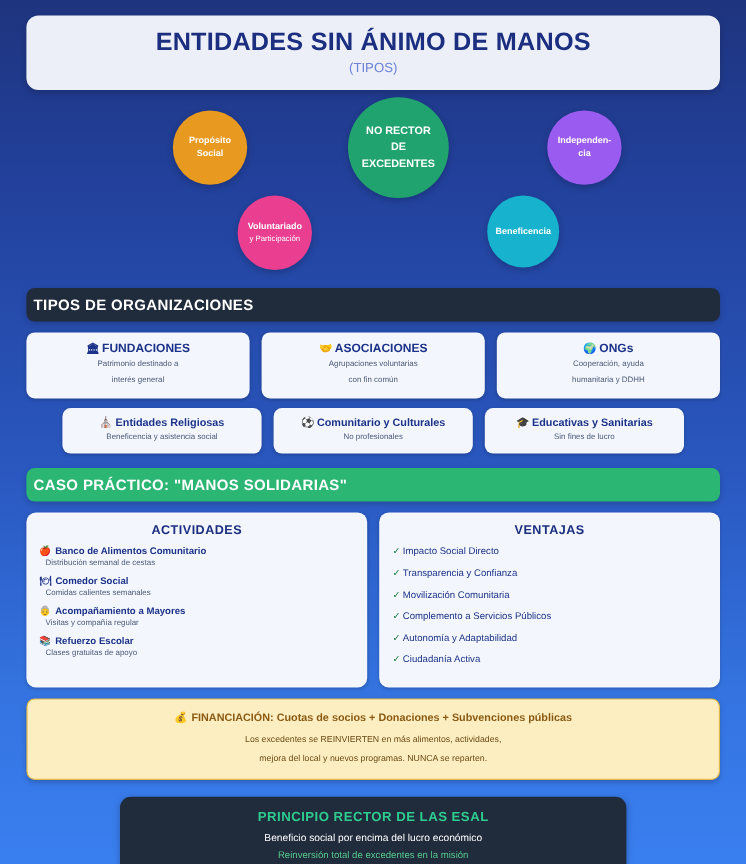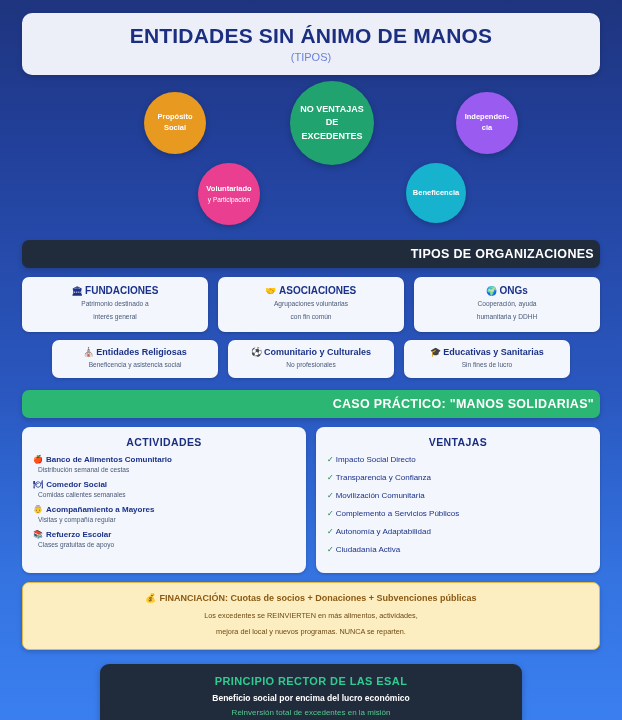--- a/index.html
+++ b/index.html
@@ -76,21 +76,21 @@
   .c-voluntariado { left: 176px; top: 88px; width: 62px; height: 62px; background: #ea3f90; }
   .c-voluntariado .l1 { font-size: 7.5px; line-height: 1.4; }
   .c-voluntariado .l2 { font-size: 6.5px; font-weight: normal; line-height: 1.4; }
 
   .c-transparencia { left: 384px; top: 88px; width: 60px; height: 60px; background: #17b2ce; }
   .c-transparencia .l1 { font-size: 7.5px; line-height: 1.4; }
 
   
   .bar {
     border-radius: 7px;
-    text-align: right;
+    text-align: left;
     padding: 7px 6px;
     font-size: 12.5px;
     font-weight: bold;
     letter-spacing: 0.3px;
     box-shadow: 0 2px 5px rgba(0,0,0,0.18);
   }
   .bar-dark { background: #202b3c; color: #ffffff; }
   .bar-green { background: #2bb673; color: #ffffff; }
 
   
@@ -202,21 +202,21 @@
     box-shadow: 0 2px 6px rgba(0,0,0,0.25);
   }
   .pr-title {
     font-size: 11px;
     font-weight: bold;
     color: #2ecc8f;
     letter-spacing: 0.4px;
   }
   .pr-sub {
     font-size: 8.5px;
-    font-weight: bold;
+    font-weight: normal;
     color: #ffffff;
     margin-top: 6px;
   }
   .pr-note {
     font-size: 8px;
     color: #55c98d;
     margin-top: 5px;
   }
 </style>
 </head>
@@ -228,21 +228,21 @@
     <div class="header-title">ENTIDADES SIN ÁNIMO DE MANOS</div>
     <div class="header-sub">(TIPOS)</div>
   </div>
 
   <div class="circles">
     <div class="circle c-proposito">
       <span class="l1">Propósito</span>
       <span class="l2">Social</span>
     </div>
     <div class="circle c-excedentes">
-      <span class="l1">NO VENTAJAS</span>
+      <span class="l1">NO RECTOR</span>
       <span class="l2">DE</span>
       <span class="l3">EXCEDENTES</span>
     </div>
     <div class="circle c-independencia">
       <span class="l1">Independen-</span>
       <span class="l2">cia</span>
     </div>
     <div class="circle c-voluntariado">
       <span class="l1">Voluntariado</span>
       <span class="l2">y Participación</span>

